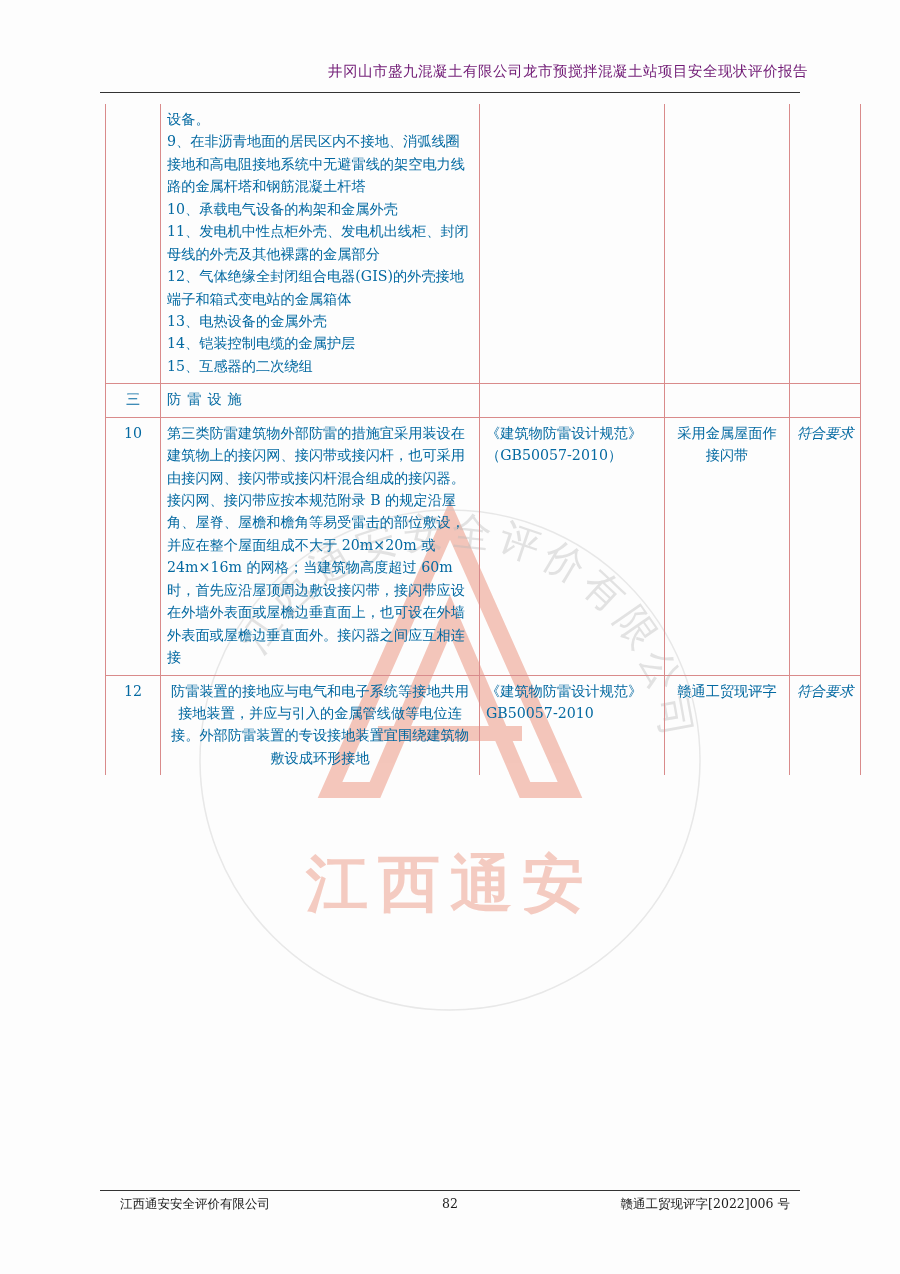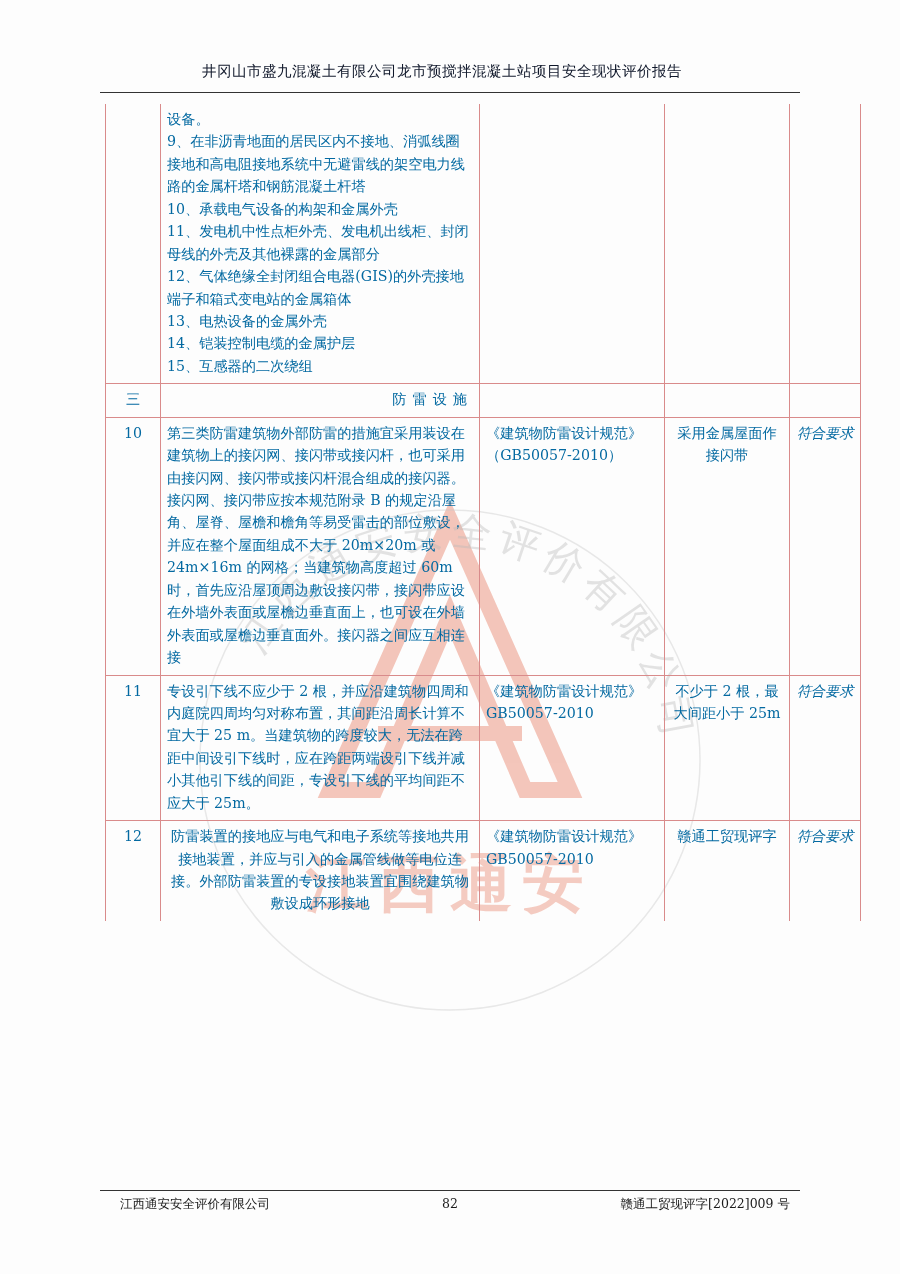--- a/index.html
+++ b/index.html
@@ -29,27 +29,27 @@
     position: absolute;
     left: 0; top: 0;
     width: 900px; height: 1274px;
     pointer-events: none;
     z-index: 5;
   }
 
   
   .header {
     position: absolute;
-    left: 92px;
+    left: 108px;
     top: 62px;
     width: 700px;
-    text-align: center;
+    text-align: right;
     font-size: 14.5px;
     letter-spacing: 0.5px;
-    color: #0f172a;
+    color: #701a75;
     z-index: 10;
   }
   .header-rule {
     position: absolute;
     left: 100px;
     top: 92px;
     width: 700px;
     height: 1px;
     background: #333;
     z-index: 10;
@@ -130,21 +130,21 @@
     margin-top: 24px;
   }
   td.col-result {
     width: 58px;
     text-align: center;
     vertical-align: middle;
     font-style: italic;
   }
   .cell-text { display: block; white-space: pre-wrap; }
   .section-label {
-    text-align: right;
+    text-align: left;
     vertical-align: middle;
     letter-spacing: 6px;
     padding: 5px 0;
   }
   .partial-top { border-top: none !important; }
   .partial-bottom { border-bottom: none !important; text-align: center; }
 </style>
 </head>
 <body>
 
@@ -206,43 +206,34 @@
         <tr>
           <td class="col-no">10</td>
           <td class="col-content">
               <span class="cell-text">第三类防雷建筑物外部防雷的措施宜采用装设在建筑物上的接闪网、接闪带或接闪杆，也可采用由接闪网、接闪带或接闪杆混合组成的接闪器。接闪网、接闪带应按本规范附录 B 的规定沿屋角、屋脊、屋檐和檐角等易受雷击的部位敷设，并应在整个屋面组成不大于 20m×20m 或 24m×16m 的网格；当建筑物高度超过 60m 时，首先应沿屋顶周边敷设接闪带，接闪带应设在外墙外表面或屋檐边垂直面上，也可设在外墙外表面或屋檐边垂直面外。接闪器之间应互相连接</span>
             </td>
           <td class="col-basis">《建筑物防雷设计规范》（GB50057-2010）</td>
           <td class="col-actual">采用金属屋面作接闪带</td>
           <td class="col-result">符合要求</td>
         </tr>
 
-        <tr>
-          <td class="col-no">11</td>
-          <td class="col-content">
-              <span class="cell-text">专设引下线不应少于 2 根，并应沿建筑物四周和内庭院四周均匀对称布置，其间距沿周长计算不宜大于 25 m。当建筑物的跨度较大，无法在跨距中间设引下线时，应在跨距两端设引下线并减小其他引下线的间距，专设引下线的平均间距不应大于 25m。</span>
-            </td>
-          <td class="col-basis">《建筑物防雷设计规范》 GB50057-2010</td>
-          <td class="col-actual">不少于 2 根，最大间距小于 25m</td>
-          <td class="col-result">符合要求</td>
-        </tr>
 
         <tr>
           <td class="col-no partial-bottom">12</td>
           <td class="col-content partial-bottom">
               <span class="cell-text">防雷装置的接地应与电气和电子系统等接地共用接地装置，并应与引入的金属管线做等电位连接。外部防雷装置的专设接地装置宜围绕建筑物敷设成环形接地</span>
             </td>
           <td class="col-basis partial-bottom">《建筑物防雷设计规范》 GB50057-2010</td>
           <td class="col-actual partial-bottom">赣通工贸现评字</td>
           <td class="col-result partial-bottom">符合要求</td>
         </tr>
       </tbody>
     </table>
   </div>
 
   <div class="footer-rule"></div>
   <div class="footer">
     <span class="footer-left">江西通安安全评价有限公司</span>
     <span class="footer-center">82</span>
-    <span class="footer-right">赣通工贸现评字[2022]009 号</span>
+    <span class="footer-right">赣通工贸现评字[2022]006 号</span>
   </div>
 
 </div>
 
 </body></html>

